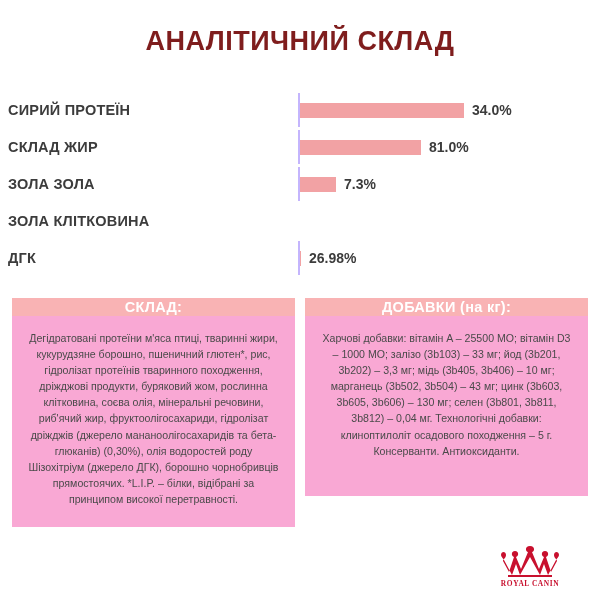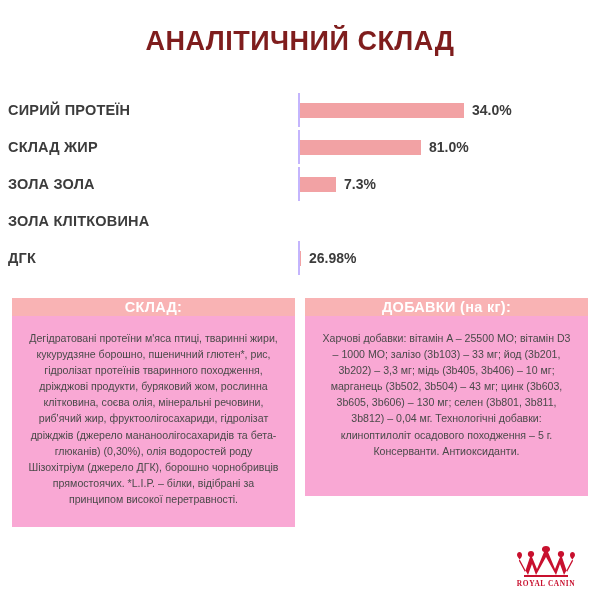--- a/index.html
+++ b/index.html
@@ -98,21 +98,21 @@
     line-height: 1.52;
     padding: 14px 14px 20px 14px;
     min-height: 180px;
     box-sizing: border-box;
     text-align: center;
   }
 
   
   .logo-area {
     position: absolute;
-    right: 18px;
+    right: 34px;
     bottom: 12px;
     width: 72px;
     text-align: center;
   }
   .crown {
     display: block;
     margin: 0 auto;
   }
   .logo-text {
     color: #c8102e;

